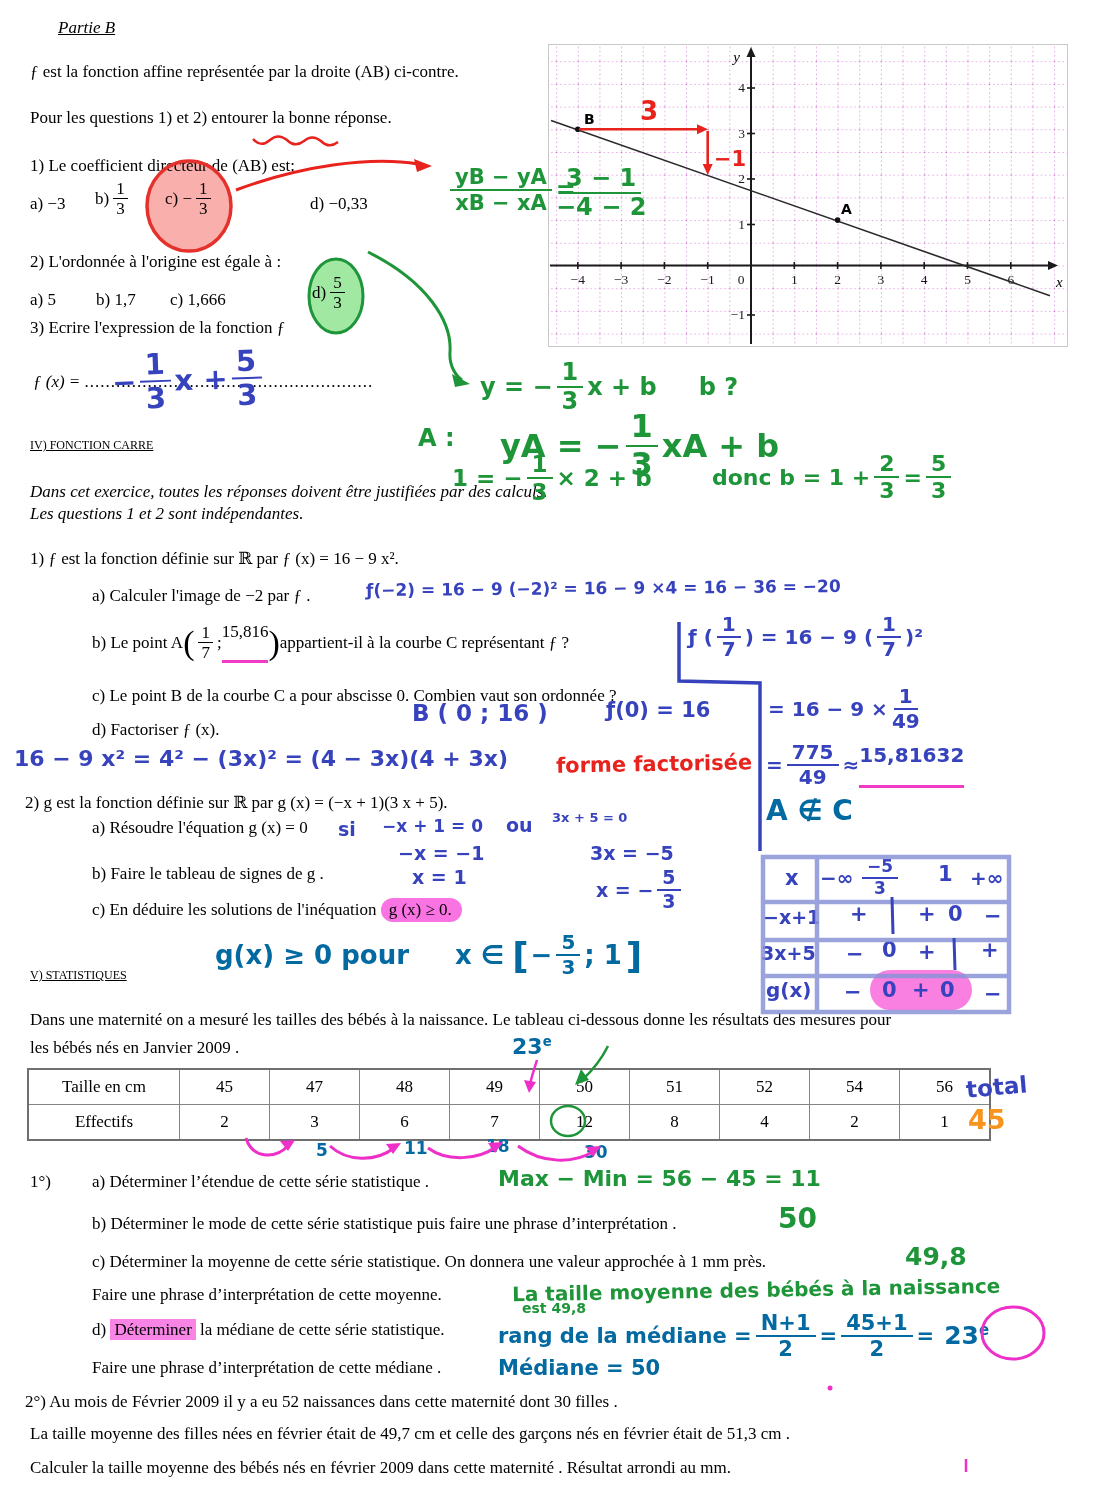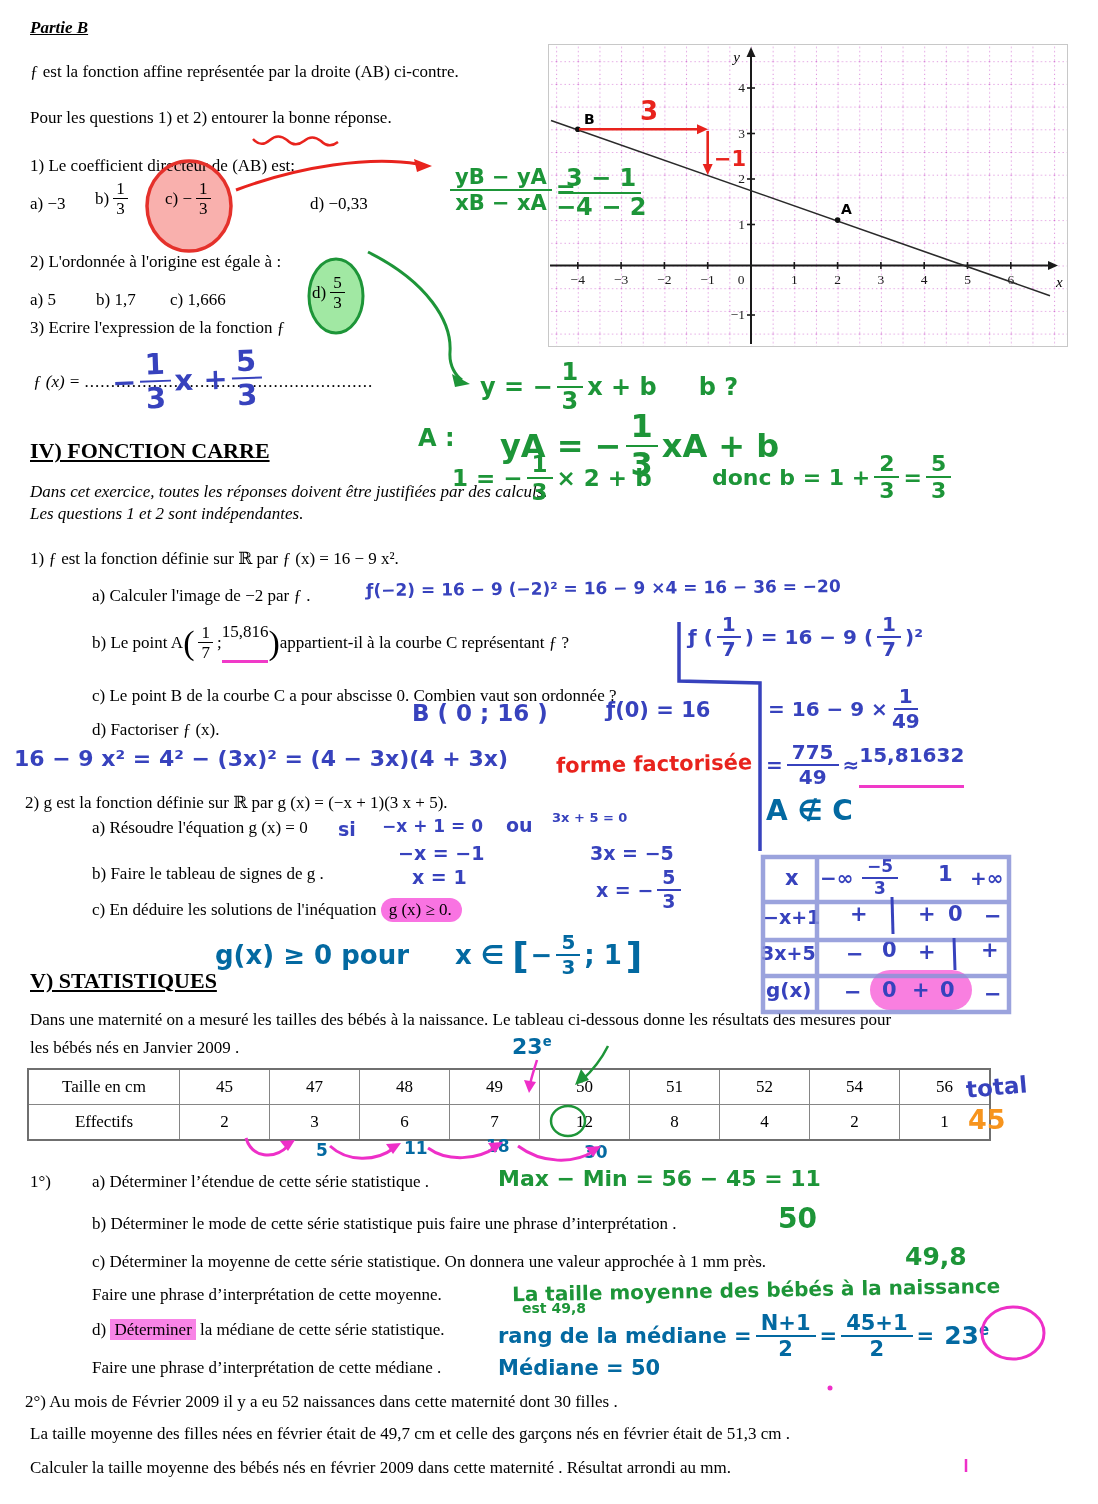--- a/index.html
+++ b/index.html
@@ -1,21 +1,21 @@
 <!DOCTYPE html>
 <html><head>
 <meta charset="utf-8">
 <style>
   html,body{margin:0;padding:0;background:#fff;}
   .page{position:relative;width:1098px;height:1504px;background:#ffffff;overflow:hidden;}
   .abs{position:absolute;}
   .ser{font-family:"Liberation Serif","DejaVu Serif",serif;font-size:17px;color:#000;white-space:nowrap;}
   .it{font-style:italic;}
-  .bold{font-weight:bold;}
-  .head{font-weight:bold;text-decoration:underline;font-size:22px;}
+  .bold{font-weight:normal;margin-left:28px;}
+  .head{font-weight:normal;text-decoration:underline;font-size:12px;}
   .hand{font-family:"DejaVu Sans",sans-serif;font-weight:bold;white-space:nowrap;}
   .green{color:#1d9538;} .blue{color:#3742bd;} .pink{color:#0369a1;} .red{color:#e8231d;} .orange{color:#f7941d;}
   .fr{display:inline-flex;flex-direction:column;align-items:center;line-height:1.05;vertical-align:middle;margin:0 4px;}
   .fr>.n{border-bottom:2px solid currentColor;padding:0 5px 1px;}
   .fr>.d{padding-top:1px;}
   .pfr>.n{border-bottom-width:1px;padding:0 3px;}
   .row{display:inline-flex;align-items:center;}
   .hl{background:#f973e2;border-radius:14px;padding:2px 10px 3px 8px;}
   .hl2{background:#f884e6;padding:1px 4px;}
   .u-pink{border-bottom:3px solid #f03ac8;padding-bottom:18px;}

